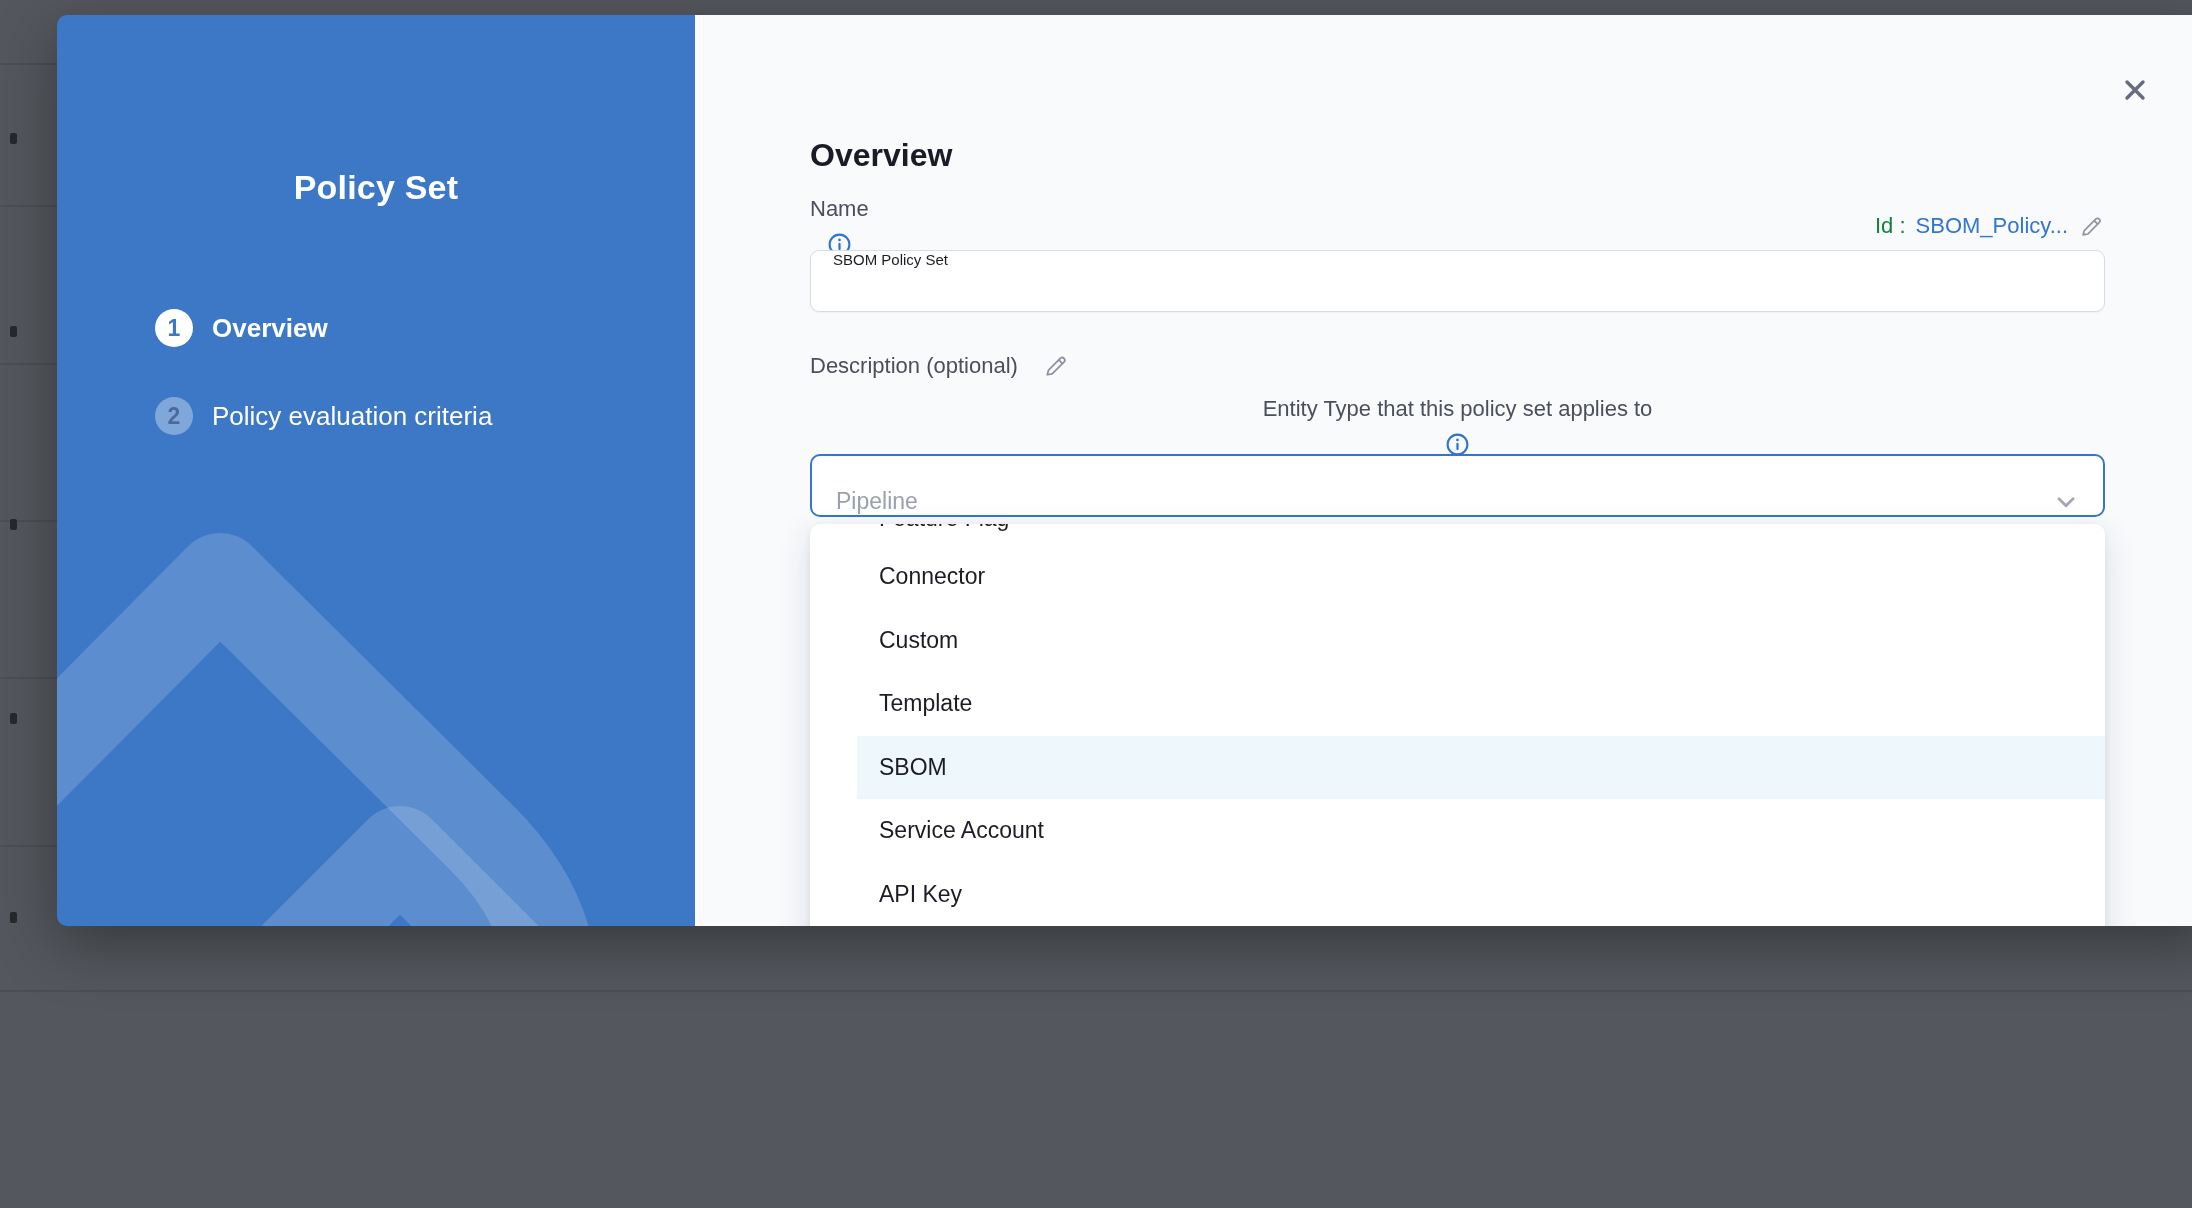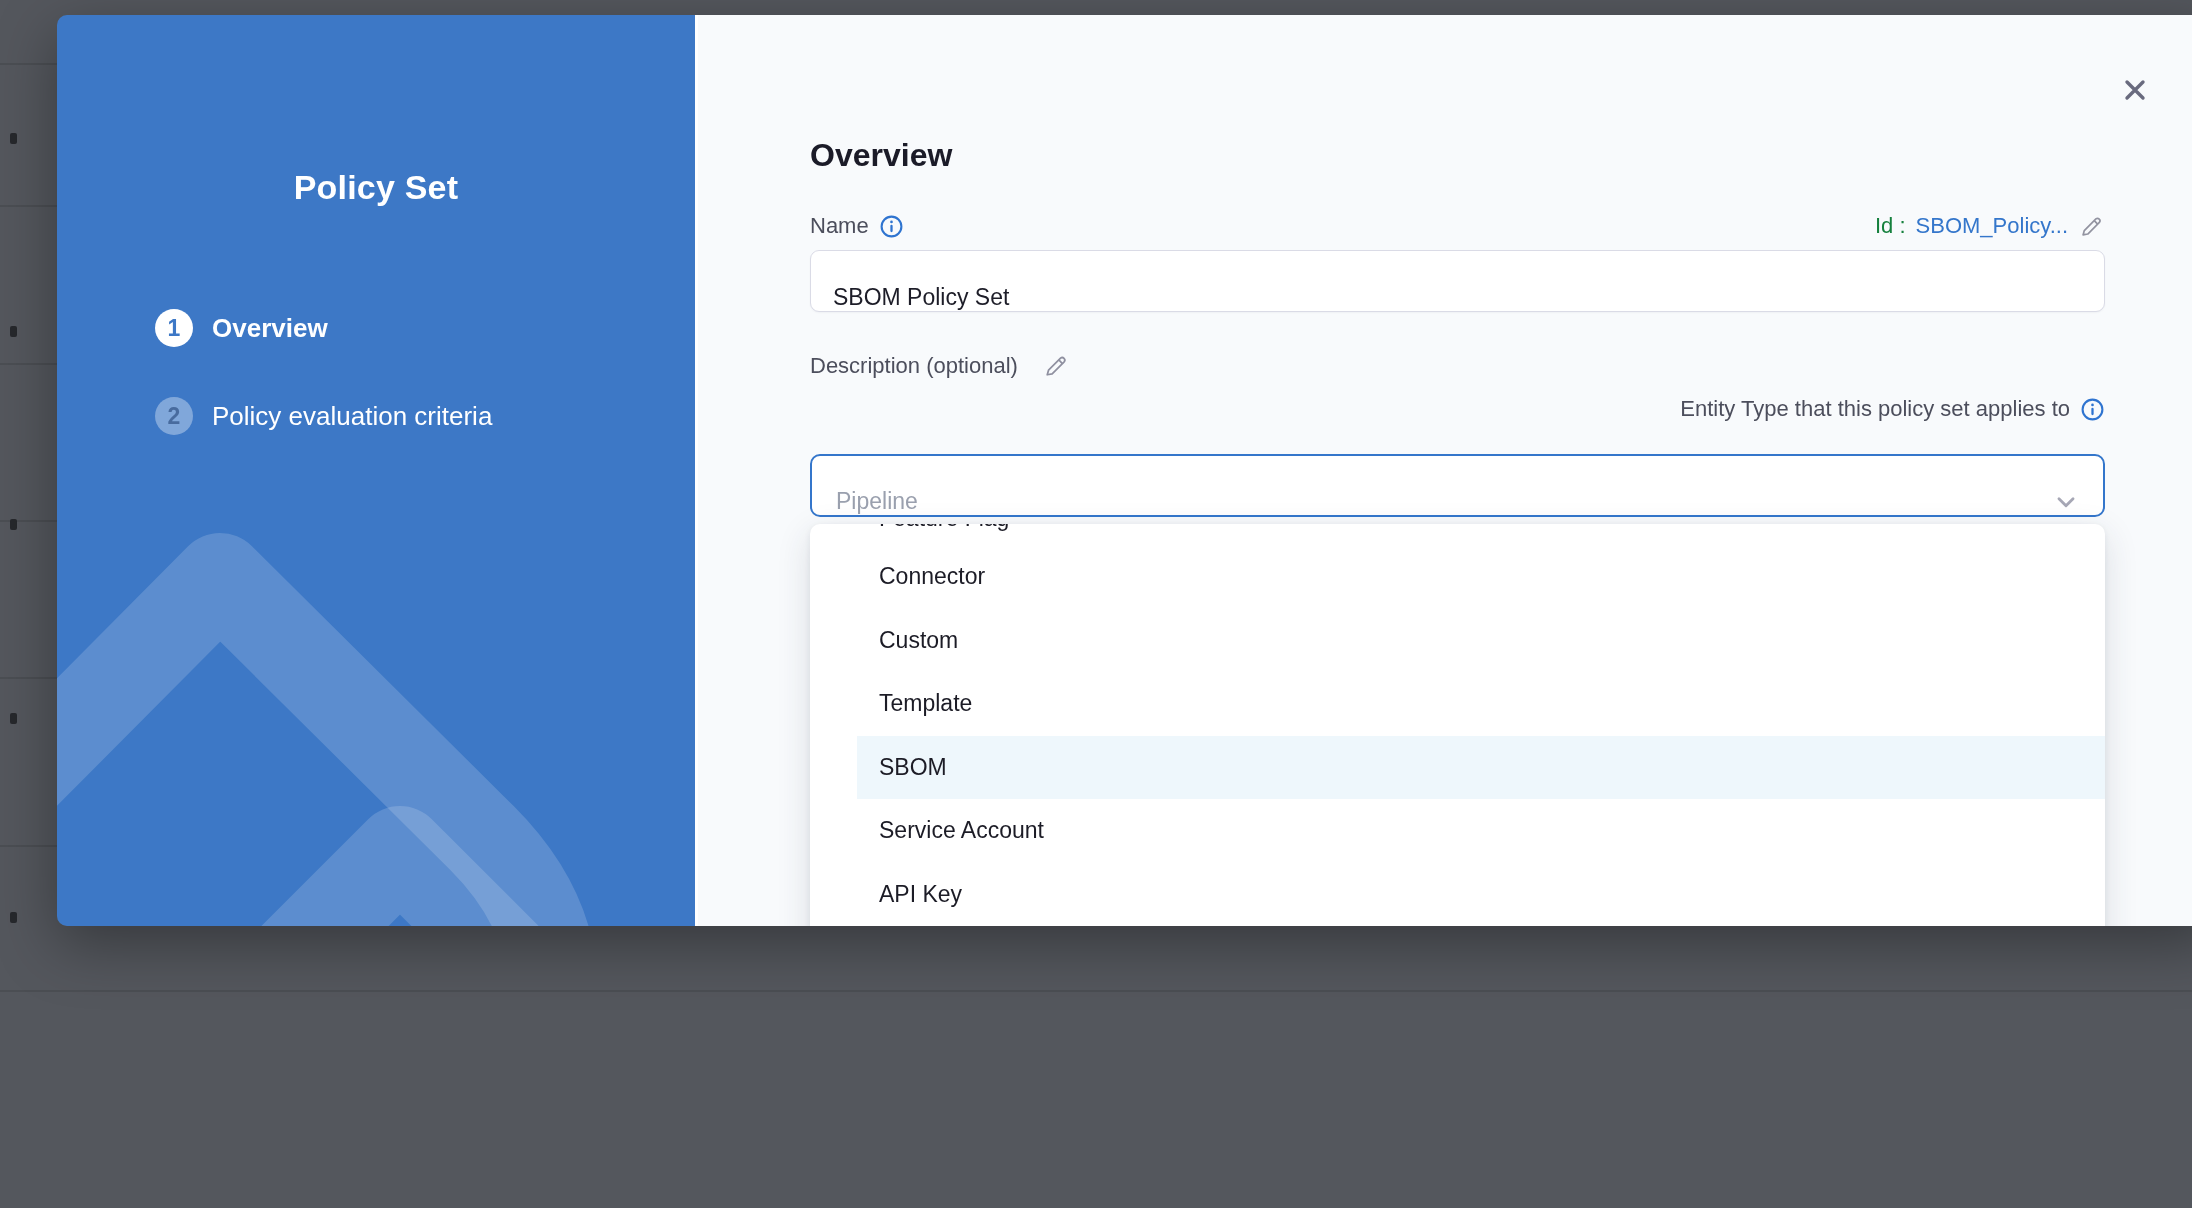--- a/index.html
+++ b/index.html
@@ -30,31 +30,31 @@
   .step-label.inactive{font-weight:400;}
 
   
   .panel{position:relative;flex:1;background:var(--panel-bg,#f8fafc);border-left:3px solid #ffffff;}
   .close-btn{position:absolute;top:53px;right:61px;width:44px;height:44px;border:none;background:transparent;
              display:flex;align-items:center;justify-content:center;cursor:pointer;padding:0;}
   .panel-heading{position:absolute;top:95px;left:112px;font-size:32px;font-weight:600;color:#1b1b28;}
 
   .field-row{position:absolute;left:112px;right:113px;display:flex;align-items:center;justify-content:space-between;}
   .name-row{top:190px;height:42px;}
-  .label{font-size:22px;font-weight:500;color:#4c4e5c;display:flex;align-items:center;gap:10px;}
+  .label{font-size:22px;font-weight:500;color:#4c4e5c;display:flex;align-items:center;gap:10px;flex-direction:column;}
   .id-group{display:flex;align-items:center;gap:10px;font-size:22px;}
   .id-prefix{color:#15803d;}
   .id-link{color:var(--accent,#3476cb);text-decoration:none;cursor:pointer;}
 
   .name-input{position:absolute;left:112px;top:235px;width:1295px;height:62px;background:#fff;
-              border:1px solid #dadbe6;border-radius:9px;display:flex;align-items:flex-end;padding:0 22px;
-              font-size:23px;color:#1d1d28;box-shadow:0 1px 2px rgba(16,24,40,0.04);}
+              border:1px solid #dadbe6;border-radius:9px;display:flex;align-items:flex-start;padding:0 22px;
+              font-size:15px;color:#1d1d28;box-shadow:0 1px 2px rgba(16,24,40,0.04);}
 
   .description-row{top:333px;height:36px;justify-content:flex-start;gap:24px;}
-  .entity-row{top:376px;height:36px;justify-content:flex-end;}
+  .entity-row{top:393px;height:36px;justify-content:center;}
 
   .select{position:absolute;left:112px;top:439px;width:1295px;height:63px;background:#fff;
           border:2px solid var(--accent,#3476cb);border-radius:10px;display:flex;align-items:flex-end;
           padding:0 24px;cursor:pointer;}
   .select-placeholder{flex:1;font-size:23px;color:#9aa0ae;}
 
   .dropdown{position:absolute;left:112px;top:509px;width:1295px;height:593px;background:#fff;border-radius:10px;
             box-shadow:0 10px 34px rgba(40,48,70,0.14), 0 2px 6px rgba(40,48,70,0.08);overflow:hidden;padding-left:47px;}
   .dd-clipped{height:21px;overflow:hidden;padding-left:22px;}
   .dd-clipped span{display:block;font-size:23px;line-height:30px;margin-top:-21px;color:#1c1c26;}

